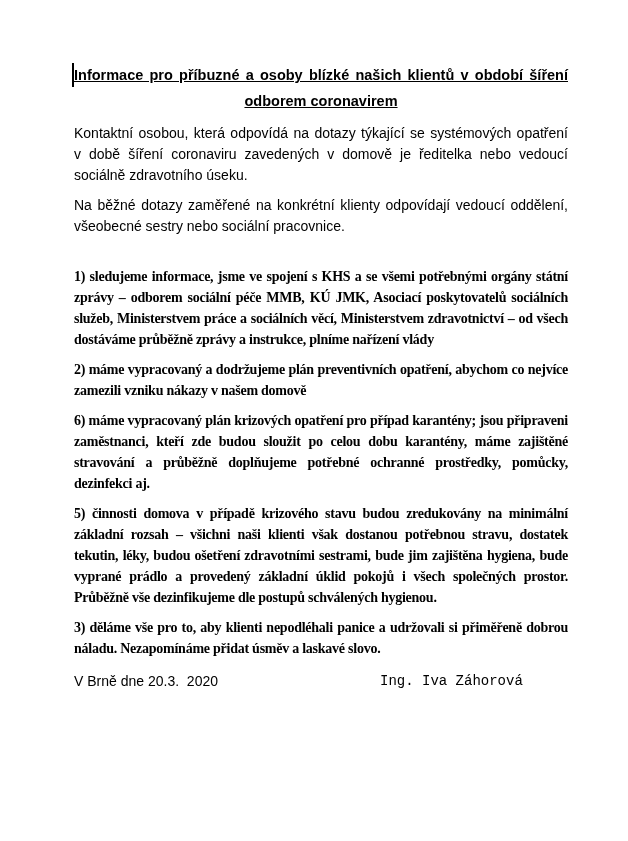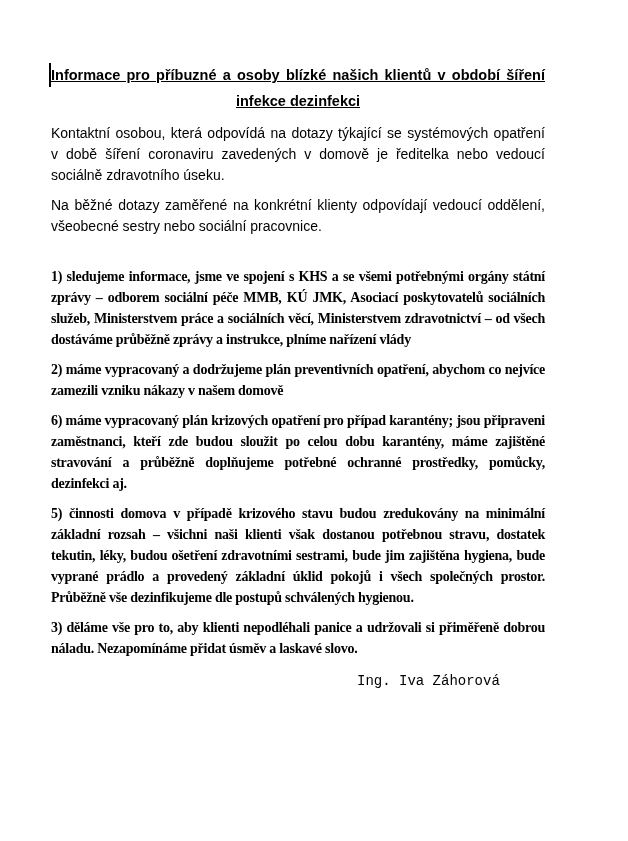--- a/index.html
+++ b/index.html
@@ -11,21 +11,21 @@
     position: relative;
     width: 628px;
     height: 841px;
     background: #ffffff;
     font-family: "Liberation Sans", "DejaVu Sans", sans-serif;
     color: #000000;
     overflow: hidden;
   }
   .content {
     position: absolute;
-    left: 51px;
+    left: 74px;
     top: 62px;
     width: 494px;
   }
   .doc-title {
     position: relative;
     font-weight: bold;
     font-size: 14.5px;
     line-height: 26px;
     margin: 0 0 9px 0;
   }
@@ -81,37 +81,38 @@
 </style>
 </head>
 <body>
 
 <div class="page">
   <div class="content">
 
     <h1 class="doc-title">
       <span class="caret"></span>
       <span class="line1">Informace pro příbuzné a osoby blízké našich klientů v&nbsp;období šíření</span>
-      <span class="line2">infekce dezinfekci</span>
+      <span class="line2">odborem coronavirem</span>
     </h1>
 
     <p class="para">Kontaktní osobou, která odpovídá na dotazy týkající se systémových opatření v&nbsp;době šíření coronaviru zavedených v&nbsp;domově je ředitelka nebo vedoucí sociálně zdravotního úseku.</p>
 
     <p class="para">Na běžné dotazy zaměřené na konkrétní klienty odpovídají vedoucí oddělení, všeobecné sestry nebo sociální pracovnice.</p>
 
     <div class="spacer"></div>
 
     <p class="para bold">1) sledujeme informace, jsme ve spojení s&nbsp;KHS a se všemi potřebnými orgány státní zprávy – odborem sociální péče MMB, KÚ JMK, Asociací poskytovatelů sociálních služeb, Ministerstvem práce a sociálních věcí, Ministerstvem zdravotnictví – od všech dostáváme průběžně zprávy a instrukce, plníme nařízení vlády</p>
 
     <p class="para bold">2) máme vypracovaný a dodržujeme plán preventivních opatření, abychom co nejvíce zamezili vzniku nákazy v&nbsp;našem domově</p>
 
     <p class="para bold">6) máme vypracovaný plán krizových opatření pro případ karantény; jsou připraveni zaměstnanci, kteří zde budou sloužit po celou dobu karantény, máme zajištěné stravování a průběžně doplňujeme potřebné ochranné prostředky, pomůcky, dezinfekci aj.</p>
 
     <p class="para bold">5) činnosti domova v&nbsp;případě krizového stavu budou zredukovány na minimální základní rozsah – všichni naši klienti však dostanou potřebnou stravu, dostatek tekutin, léky, budou ošetření zdravotními sestrami, bude jim zajištěna hygiena, bude vyprané prádlo a provedený základní úklid pokojů i všech společných prostor. Průběžně vše dezinfikujeme dle postupů schválených hygienou.</p>
 
     <p class="para bold">3) děláme vše pro to, aby klienti nepodléhali panice a udržovali si přiměřeně dobrou náladu. Nezapomínáme přidat úsměv a laskavé slovo.</p>
 
     <div class="footer-row">
+      <span class="footer-text">V Brně dne 20.3.  2020</span>
       <span class="footer-text signature">Ing. Iva Záhorová</span>
     </div>
 
   </div>
 </div>
 
 </body></html>

